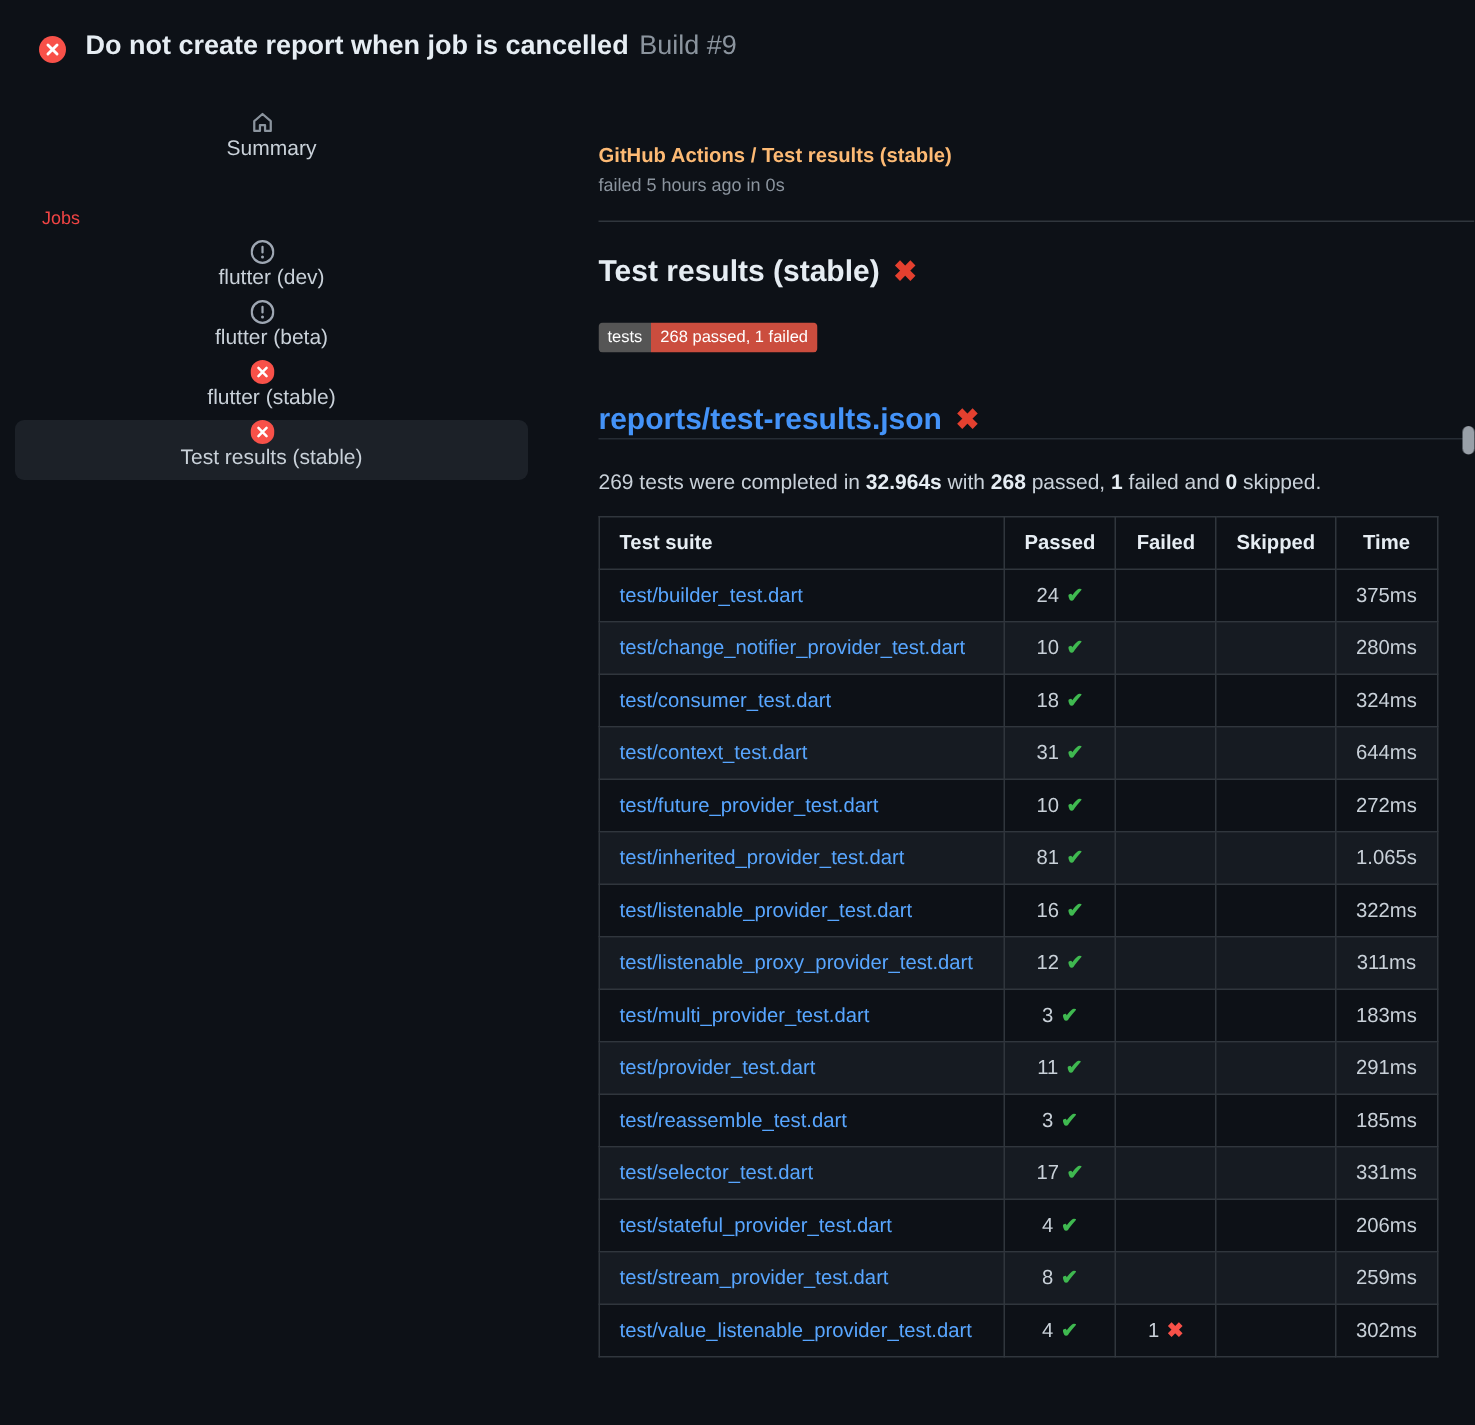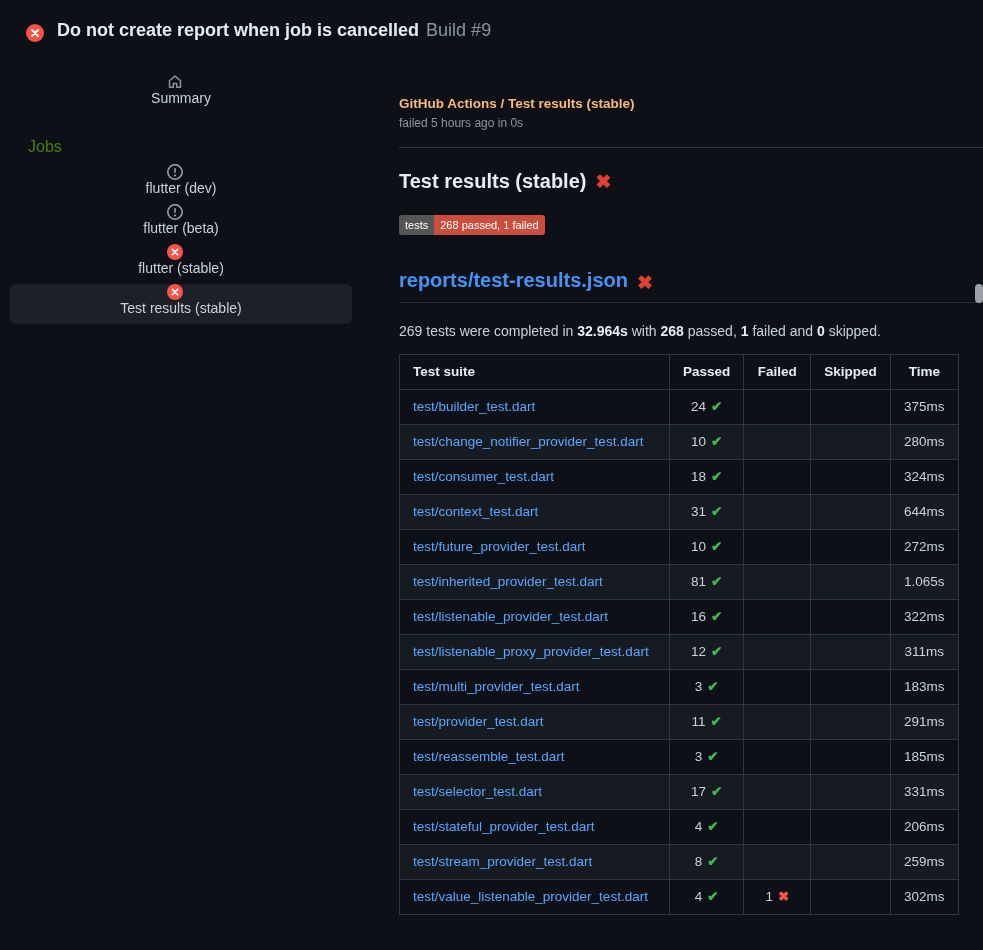--- a/index.html
+++ b/index.html
@@ -29,21 +29,21 @@
     height:40px;
     padding:0 18px;
     margin:0 28px 0 10px;
     border-radius:6px;
     font-size:14px; color:#c9d1d9;
     cursor:pointer;
     flex-direction:column;
   }
   .side-item .icn { flex:none; width:16px; height:16px; margin-right:13px; display:flex; }
   .side-item.selected { background:#1c2128; }
-  .jobs-label { font-size:16px; color:#4d7c0f; padding:24px 28px 8px 28px; }
+  .jobs-label { font-size:12px; color:#ef4444; padding:24px 28px 8px 28px; }
 
   
   .main { flex:1; padding:40px 0 24px 19px; min-width:0; }
   .breadcrumb { font-size:13.5px; font-weight:700; color:#fdba74; }
   .run-meta { font-size:12px; color:#8b949e; margin-top:5px; }
   .divider { border:none; border-top:1px solid #30363d; margin-top:17px; }
 
   .section-title {
     margin-top:22px;
     font-size:20px; font-weight:700; color:#e6edf3;
@@ -51,23 +51,23 @@
   }
   .x-mark { color:#e4402f; font-weight:700; margin-left:9px; font-size:19px; line-height:1; }
 
   .badge { display:inline-flex; margin-top:22px; font-size:11px; line-height:1; border-radius:3px; overflow:hidden; }
   .badge .b-label { background:#555555; color:#ffffff; padding:5px 6px 4px 6px; }
   .badge .b-value { background:#cb4d3e; color:#ffffff; padding:5px 6px 4px 6px; }
 
   .report-heading {
     margin-top:34px;
     font-size:20px; font-weight:700;
-    display:flex; align-items:flex-end;
+    display:flex; align-items:center;
     border-bottom:1px solid #262c34;
-    padding-bottom:10px;
+    padding-bottom:0;
   }
   .report-heading a { color:#4493f8; text-decoration:none; cursor:pointer; }
 
   .summary-line { margin-top:20px; font-size:14px; color:#c9d1d9; }
   .summary-line .b { font-weight:700; color:#e6edf3; }
 
   
   table.results { border-collapse:collapse; margin-top:15px; font-size:13.5px; }
   .results th, .results td { border:1px solid #30363d; padding:8px 13px; line-height:18px; }
   .results th { font-weight:700; color:#e6edf3; text-align:left; white-space:nowrap; }

